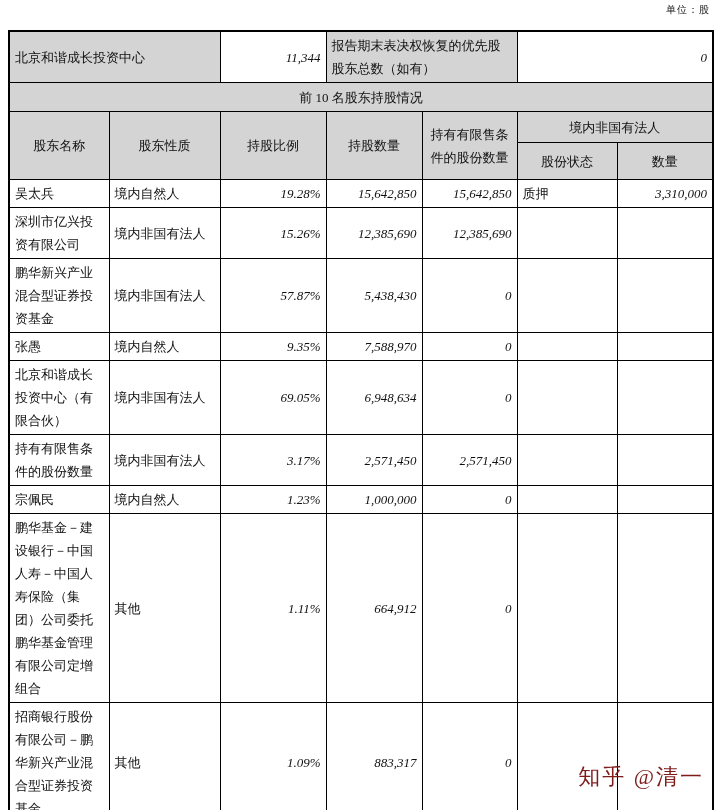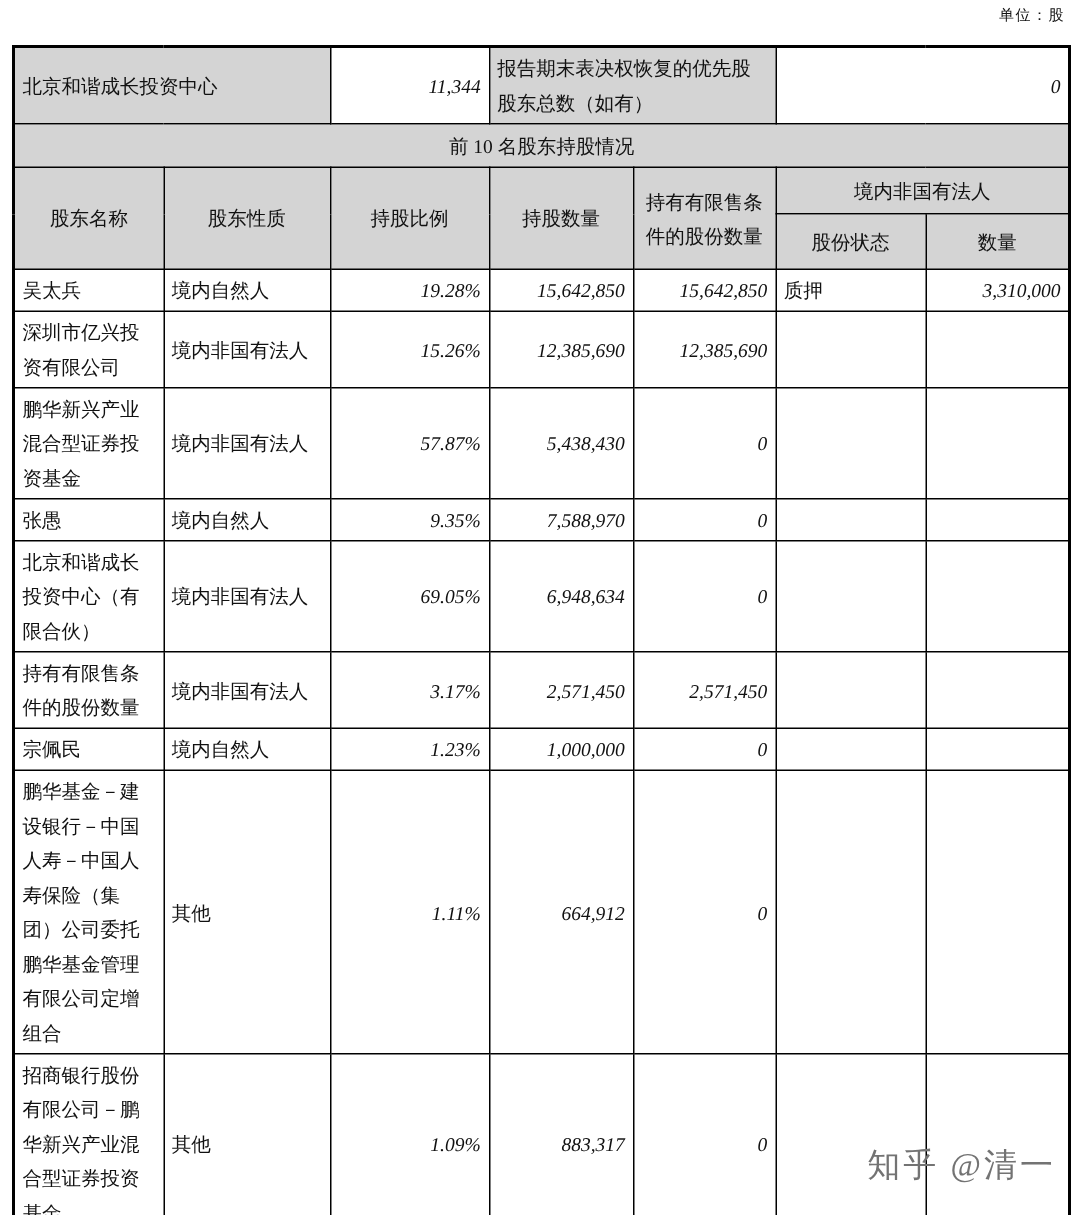--- a/index.html
+++ b/index.html
@@ -46,21 +46,21 @@
   .ctr { text-align: center; }
   .lft { text-align: left; }
   .section-row td { height: 24px; }
   .hdr-top td { height: 26px; }
   .hdr-sub td { height: 32px; }
   .watermark {
     position: absolute;
     right: 16px;
     bottom: 18px;
     font-size: 22px;
-    color: #737373;
+    color: #7f1d1d;
     letter-spacing: 2px;
     white-space: nowrap;
     pointer-events: none;
   }
 </style>
 </head>
 <body>
 
 <div class="unit-label">单位：股</div>
 

